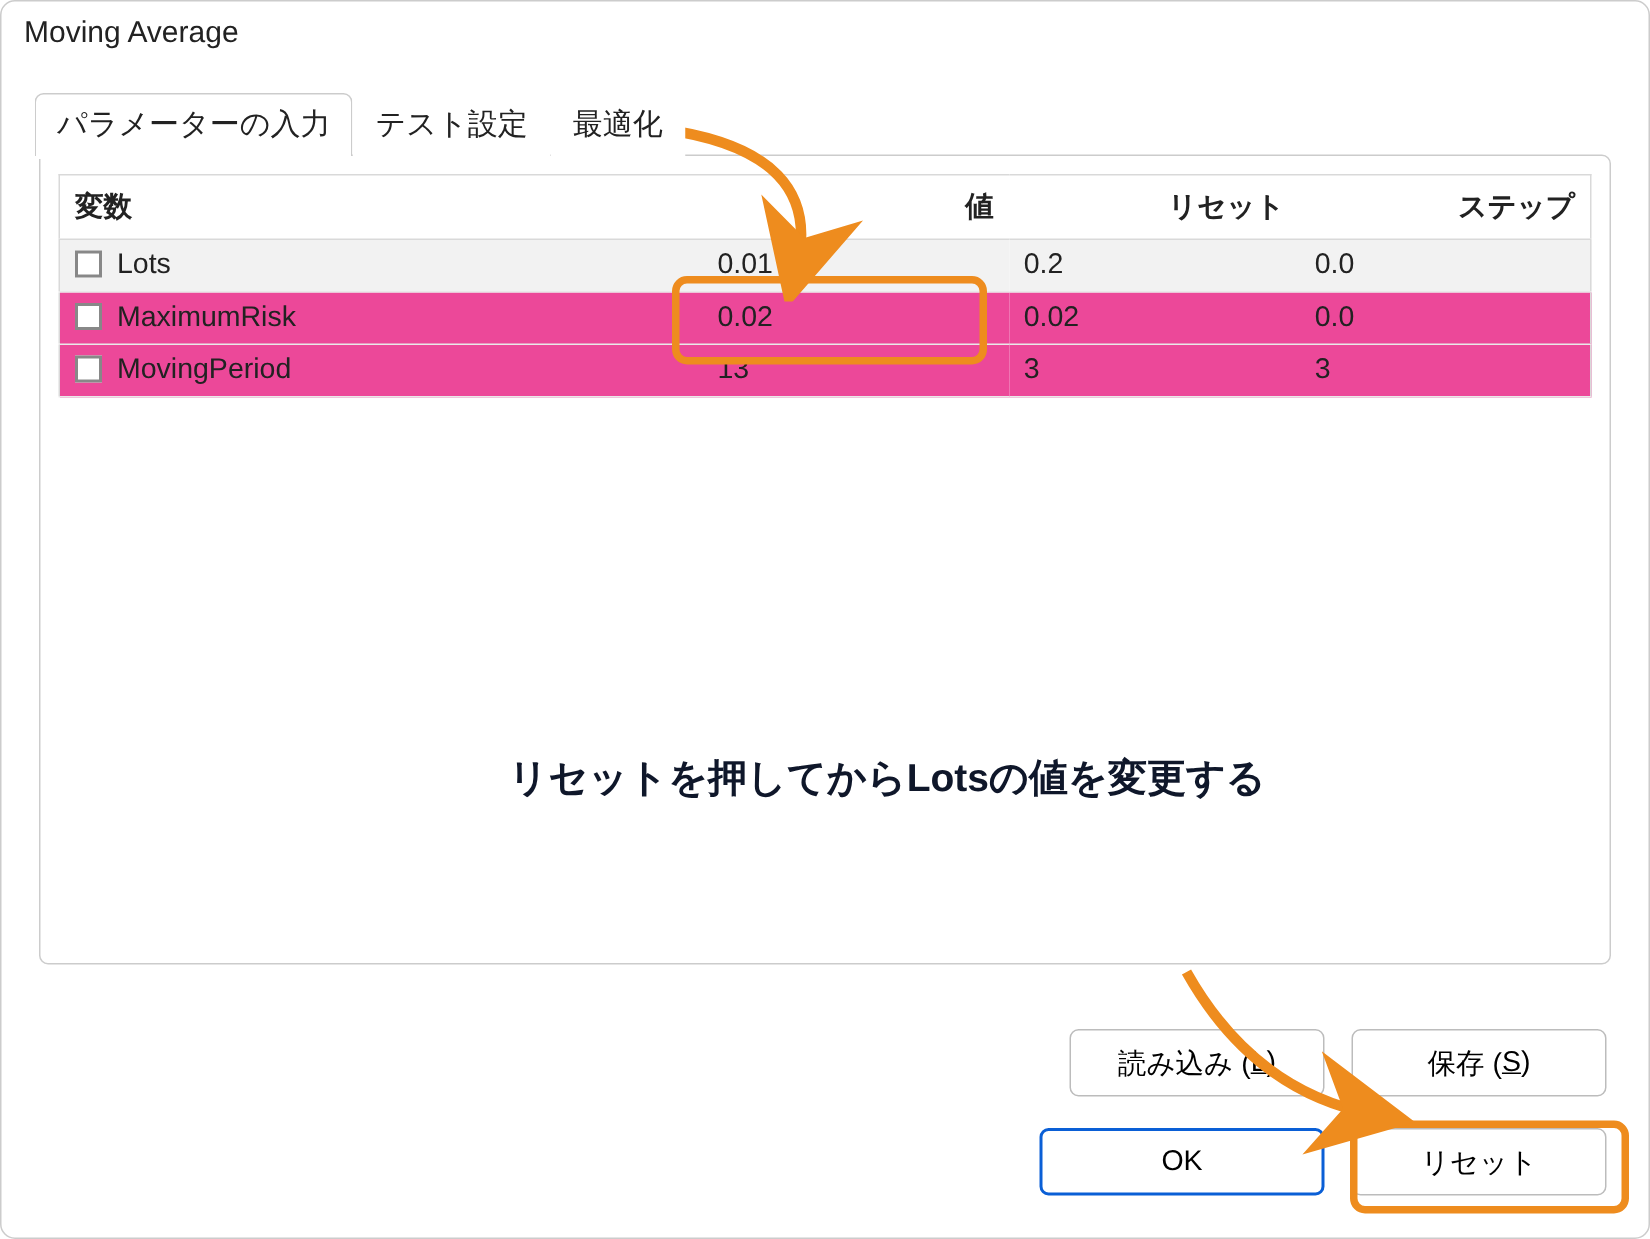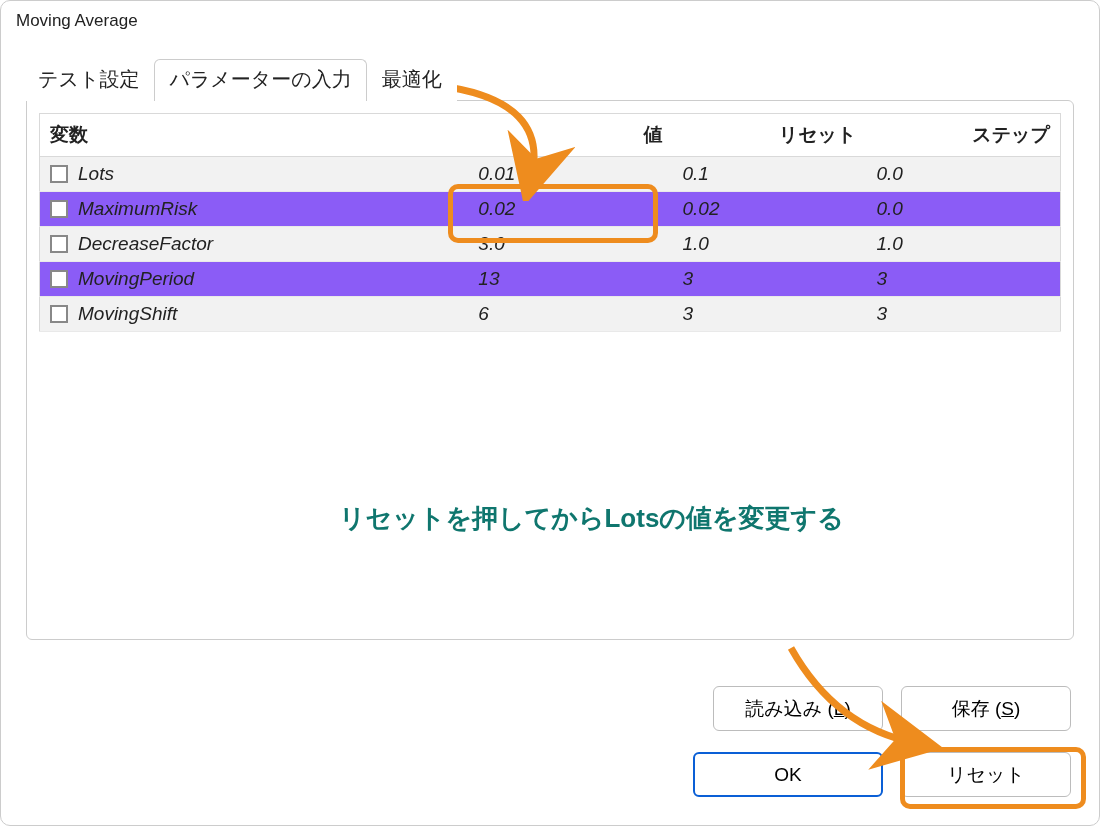--- a/index.html
+++ b/index.html
@@ -14,21 +14,21 @@
     width: 1100px;
     height: 826px;
     border: 1px solid #ccc;
     border-radius: 10px;
     background: #fff;
     position: relative;
     overflow: hidden;
   }
   .titlebar {
     padding: 10px 15px 28px 15px;
-    font-size: 17px;
+    font-size: 20px;
   }
   .tabs {
     display: flex;
     padding: 0 22px;
     gap: 0;
     position: relative;
     z-index: 2;
   }
   .tab {
     padding: 6px 14px 8px 14px;
@@ -68,40 +68,39 @@
     font-size: 19px;
     padding: 8px 10px;
     border-bottom: 1px solid #d9d9d9;
     background: #fff;
   }
   .table th.num { text-align: right; }
   .table td {
     padding: 6px 10px;
     font-size: 19px;
     border-bottom: 1px solid #e9e9e9;
-    font-style: italic;
   }
   .table tr.odd td { background: #f2f2f2; }
-  .table tr.even td { background: #8b5cf6; }
+  .table tr.even td { background: #ec4899; }
   .table td.num { }
   .chk {
     display: inline-block;
     width: 18px; height: 18px;
     border: 2px solid #888;
     margin-right: 10px;
     vertical-align: -3px;
     background: #fff;
   }
   .annot-text {
     position: absolute;
     left: 338px;
     top: 500px;
     font-size: 26px;
     font-weight: bold;
-    color: #0f766e;
+    color: #0f172a;
   }
   .buttons-row {
     position: absolute;
     right: 28px;
     display: flex;
     gap: 18px;
   }
   .row1 { bottom: 94px; margin-left: 44px; }
   .row2 { bottom: 28px; }
   .btn {
@@ -129,63 +128,51 @@
   .arrow { position: absolute; pointer-events: none; }
 </style>
 </head>
 <body>
 
 <div class="window">
 
   <div class="titlebar">Moving Average</div>
 
   <div class="tabs">
+    <div class="tab active">パラメーターの入力</div>
     <div class="tab">テスト設定</div>
-    <div class="tab active">パラメーターの入力</div>
     <div class="tab">最適化</div>
   </div>
 
   <div class="panel">
     <table class="table">
       <thead>
         <tr>
           <th style="width:42%">変数</th>
           <th class="num" style="width:20%">値</th>
           <th class="num" style="width:19%">リセット</th>
           <th class="num" style="width:19%">ステップ</th>
         </tr>
       </thead>
       <tbody>
         <tr class="odd">
           <td><span class="chk"></span><span>Lots</span></td>
           <td class="num">0.01</td>
-          <td class="num">0.1</td>
+          <td class="num">0.2</td>
           <td class="num">0.0</td>
         </tr>
         <tr class="even">
           <td><span class="chk"></span><span>MaximumRisk</span></td>
           <td class="num">0.02</td>
           <td class="num">0.02</td>
           <td class="num">0.0</td>
         </tr>
-        <tr class="odd">
-          <td><span class="chk"></span><span>DecreaseFactor</span></td>
-          <td class="num">3.0</td>
-          <td class="num">1.0</td>
-          <td class="num">1.0</td>
-        </tr>
         <tr class="even">
           <td><span class="chk"></span><span>MovingPeriod</span></td>
           <td class="num">13</td>
-          <td class="num">3</td>
-          <td class="num">3</td>
-        </tr>
-        <tr class="odd">
-          <td><span class="chk"></span><span>MovingShift</span></td>
-          <td class="num">6</td>
           <td class="num">3</td>
           <td class="num">3</td>
         </tr>
       </tbody>
     </table>
   </div>
 
   <div class="annot-text">リセットを押してからLotsの値を変更する</div>
 
   <div class="buttons-row row1">

